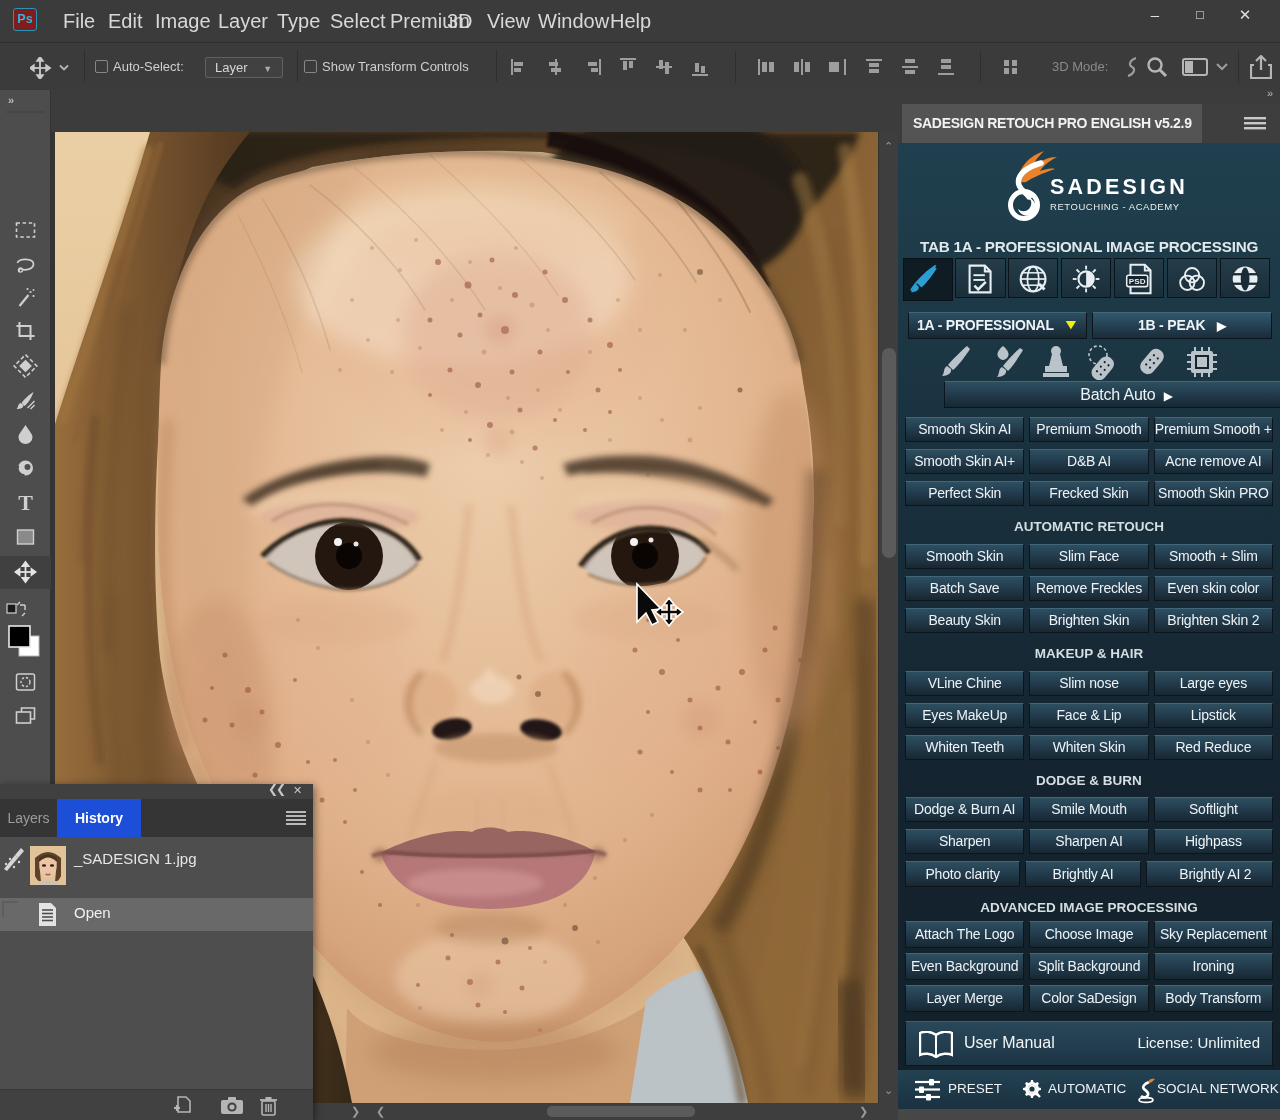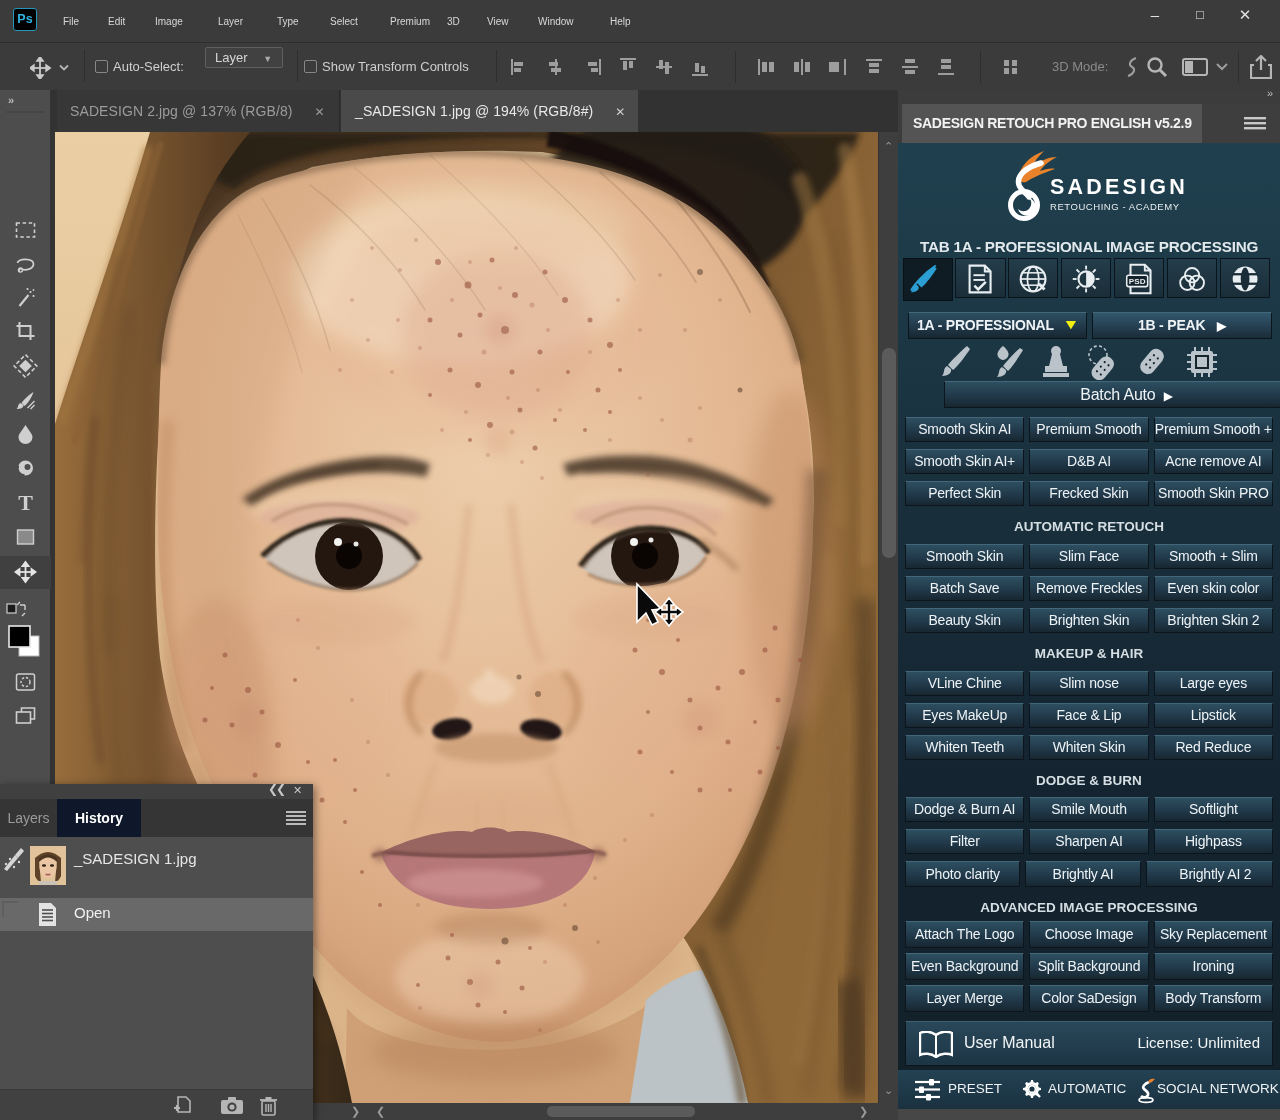--- a/index.html
+++ b/index.html
@@ -1,48 +1,48 @@
 <!DOCTYPE html>
 <html><head>
 <meta charset="utf-8">
 <style>
 *{margin:0;padding:0;box-sizing:border-box;}
 html,body{width:1280px;height:1120px;overflow:hidden;background:#3c3c3c;font-family:"Liberation Sans",sans-serif;}
 #stage{position:relative;width:1280px;height:1120px;overflow:hidden;}
 .abs{position:absolute;}
 
 #menubar{left:0;top:0;width:1280px;height:43px;background:#3b3b3b;border-bottom:1px solid #2e2e2e;}
-#pslogo{left:13px;top:8px;width:24px;height:23px;background:#000000;border:1.5px solid #2596ba;border-radius:3px;color:#2fb4e0;font-size:12.5px;font-weight:bold;text-align:center;line-height:20px;}
-.mitem{top:0;height:43px;line-height:43px;color:#d8d8d8;font-size:10px;}
+#pslogo{left:13px;top:8px;width:24px;height:23px;background:#7f1d1d;border:1.5px solid #2596ba;border-radius:3px;color:#2fb4e0;font-size:12.5px;font-weight:bold;text-align:center;line-height:20px;}
+.mitem{top:0;height:43px;line-height:43px;color:#d8d8d8;font-size:20px;}
 .winbtn{top:0px;height:32px;line-height:30px;color:#e0e0e0;font-size:15px;text-align:center;width:28px;}
 
 #optbar{left:0;top:44px;width:1280px;height:46px;background:#3b3b3b;}
 .vsep{top:6px;width:1px;height:32px;background:#2e2e2e;}
 .cbx{width:13px;height:13px;border:1px solid #878787;border-radius:2px;background:#3b3b3b;}
 .olab{color:#cfcfcf;font-size:13px;top:0;height:46px;line-height:46px;}
-#layerdd{left:205px;top:3px;width:78px;height:21px;border:1px solid #606060;border-radius:2px;color:#d6d6d6;font-size:13px;line-height:19px;padding-left:9px;background:#414141;}
+#layerdd{left:205px;top:13px;width:78px;height:21px;border:1px solid #606060;border-radius:2px;color:#d6d6d6;font-size:13px;line-height:19px;padding-left:9px;background:#414141;}
 
 #toolbar{left:0;top:90px;width:51px;height:1030px;background:#4d4d4d;border-right:1px solid #333;}
 
 #tabbar{left:51px;top:90px;width:847px;height:42px;background:#323232;}
 .dtab{top:0;height:42px;font-size:14px;line-height:42px;letter-spacing:0.1px;}
 
 #canvasbg{left:51px;top:132px;width:847px;height:988px;background:#343434;}
 #photo{left:55px;top:132px;width:823px;height:971px;}
 
 #vscroll{left:878px;top:132px;width:20px;height:971px;background:#3e3e3e;border-left:1px solid #333;}
 #vhandle{left:3px;top:216px;width:14px;height:210px;background:#5b5b5b;border-radius:7px;}
 #hscroll{left:51px;top:1103px;width:847px;height:17px;background:#3e3e3e;}
 #hhandle{left:496px;top:3px;width:148px;height:11px;background:#5b5b5b;border-radius:5px;}
 .scrarw{color:#9a9a9a;font-size:11px;}
 
 #hist{left:0;top:784px;width:313px;height:336px;background:#4e4e4e;box-shadow:2px 2px 8px rgba(0,0,0,.45);}
 #histtitle{left:0;top:0;width:313px;height:15px;background:#404040;}
 #histtabs{left:0;top:15px;width:313px;height:38px;background:#353535;}
-#histactive{left:57px;top:0;width:84px;height:38px;background:#0f172a;color:#fff;font-weight:bold;font-size:14px;text-align:center;line-height:38px;}
+#histactive{left:57px;top:0;width:84px;height:38px;background:#1d4ed8;color:#fff;font-weight:bold;font-size:14px;text-align:center;line-height:38px;}
 #histbody{left:0;top:53px;width:313px;height:252px;background:#4e4e4e;}
 #histbot{left:0;top:305px;width:313px;height:31px;background:#414141;border-top:1px solid #383838;}
 
 #rpanel{left:898px;top:90px;width:382px;height:1030px;background:#3c3c3c;}
 #rphead{left:4px;top:14px;width:300px;height:39px;background:#545454;color:#f2f2f2;font-weight:bold;font-size:14px;line-height:39px;padding-left:11px;letter-spacing:-0.3px;}
 #rpheadr{left:304px;top:14px;width:78px;height:39px;background:#3e3e3e;}
 #rpbody{left:0px;top:53px;width:382px;height:966px;background:linear-gradient(#20404f,#1a323f 30%,#142430 65%,#122028);}
 .tealtxt{color:#e2e9ec;font-weight:bold;}
 .rbtn{background:linear-gradient(#2d4f60,#21394a 55%,#172731);border:1px solid #0c151b;border-top-color:#42677a;color:#eef3f6;font-size:14px;letter-spacing:-0.2px;text-align:center;overflow:hidden;}
 .rrow{left:7px;width:368px;height:25px;display:flex;gap:5px;}
@@ -257,24 +257,20 @@
           <rect x="-9" y="-8" width="18" height="16" rx="2" fill="none" stroke="#cfcfcf" stroke-width="1.5"></rect>
           <circle cx="0" cy="0" r="4.5" fill="none" stroke="#cfcfcf" stroke-width="1.4" stroke-dasharray="2.4 1.8"></circle>
         </g>
         <g transform="translate(25.5,626)">
           <rect x="-9" y="-4" width="14" height="11" fill="none" stroke="#cfcfcf" stroke-width="1.6"></rect>
           <path d="M-4 -4 V-8 H9 V3 H5" fill="none" stroke="#cfcfcf" stroke-width="1.6"></path>
         </g>
       </svg>
 </div>
 
-<div id="tabbar" class="abs">
-  <div class="dtab abs" style="left:6px;width:283px;background:#373737;color:#9b9b9b;padding-left:13px;border-right:1px solid #2a2a2a;">SADESIGN 2.jpg @ 137% (RGB/8)<span style="margin-left:22px;color:#9b9b9b;font-size:12px;">✕</span></div>
-  <div class="dtab abs" style="left:290px;width:297px;background:#4a4a4a;color:#e8e8e8;padding-left:14px;">_SADESIGN 1.jpg @ 194% (RGB/8#)<span style="margin-left:22px;color:#cfcfcf;font-size:12px;">✕</span></div>
-</div>
 
 <div id="canvasbg" class="abs"></div>
 <svg id="photo" class="abs" viewBox="55 132 823 971" preserveAspectRatio="none">
 <defs>
   <linearGradient id="bgG" x1="0" y1="0" x2="0" y2="1">
     <stop offset="0" stop-color="#ebcfa4"></stop>
           <stop offset="1" stop-color="#dab187"></stop>
   </linearGradient>
   <radialGradient id="faceG" cx="0.5" cy="0.33" r="0.85">
     <stop offset="0" stop-color="#edceac"></stop>
@@ -902,21 +898,21 @@
             <div class="rbtn" style="line-height:23px;">Whiten Skin</div>
             <div class="rbtn" style="line-height:23px;">Red Reduce</div>
           </div>
           <div class="abs rhdr" style="top:630px;">DODGE &amp; BURN</div>
           <div class="abs rrow" style="top:654px;height:25px;">
             <div class="rbtn" style="line-height:23px;">Dodge &amp; Burn AI</div>
             <div class="rbtn" style="line-height:23px;">Smile Mouth</div>
             <div class="rbtn" style="line-height:23px;">Softlight</div>
           </div>
           <div class="abs rrow" style="top:686px;height:25px;">
-            <div class="rbtn" style="line-height:23px;">Filter</div>
+            <div class="rbtn" style="line-height:23px;">Sharpen</div>
             <div class="rbtn" style="line-height:23px;">Sharpen AI</div>
             <div class="rbtn" style="line-height:23px;">Highpass</div>
           </div>
           <div class="abs rrow" style="top:718px;height:26px;">
             <div class="rbtn" style="line-height:24px;">Photo clarity</div>
             <div class="rbtn" style="line-height:24px;">Brightly AI</div>
             <div class="rbtn" style="line-height:24px;padding-left:12px;">Brightly AI 2</div>
           </div>
           <div class="abs rhdr" style="top:757px;">ADVANCED IMAGE PROCESSING</div>
           <div class="abs rrow" style="top:778px;height:27px;">

